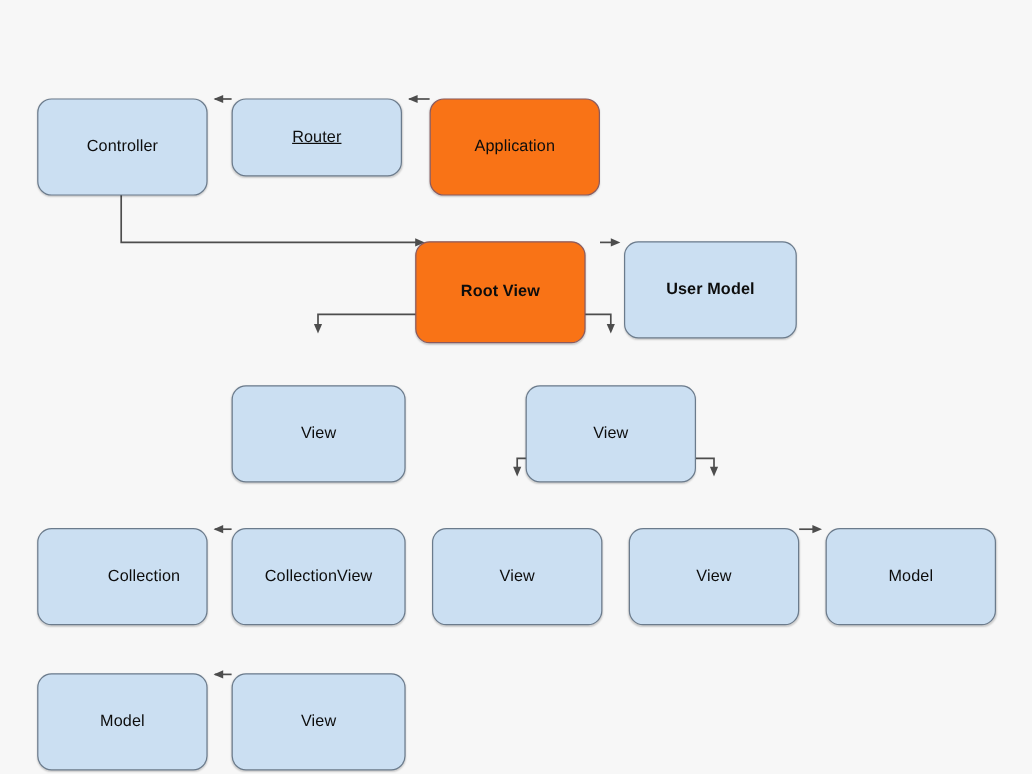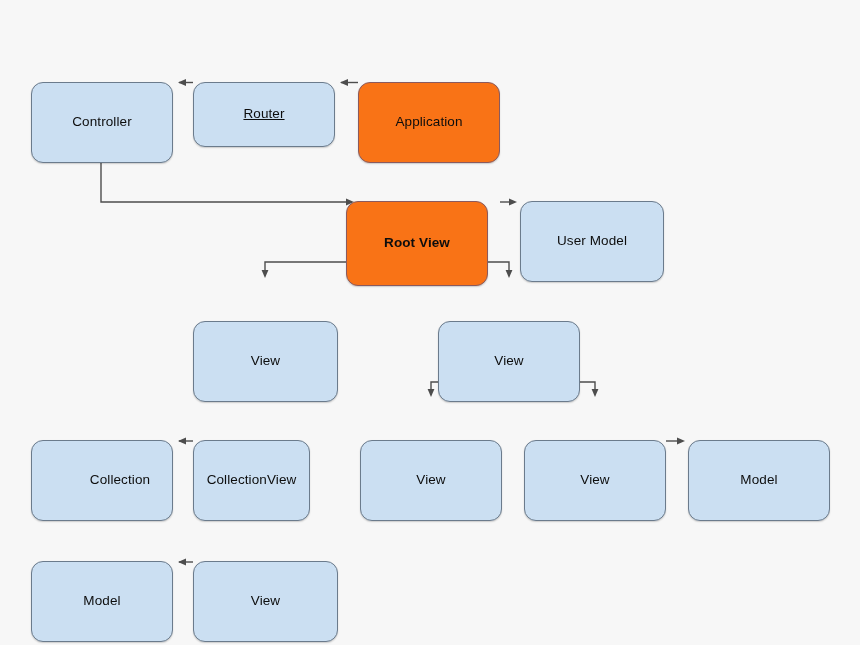--- a/index.html
+++ b/index.html
@@ -99,33 +99,33 @@
       </div>
       <div class="node blue" style="left: 193px; top: 42px; width: 142px; height: 65px; text-decoration: underline;">
         <span class="node-label">Router</span>
       </div>
       <div class="node red" style="left: 358px; top: 42px; width: 142px; height: 81px;">
         <span class="node-label">Application</span>
       </div>
       <div class="node red" style="left: 346px; top: 161px; width: 142px; height: 85px; font-weight: bold;">
         <span class="node-label">Root View</span>
       </div>
-      <div class="node blue" style="left: 520px; top: 161px; width: 144px; height: 81px;">
+      <div class="node blue" style="left: 520px; top: 161px; width: 144px; height: 81px; font-weight: bold;">
         <span class="node-label">User Model</span>
       </div>
       <div class="node blue" style="left: 193px; top: 281px; width: 145px; height: 81px;">
         <span class="node-label">View</span>
       </div>
       <div class="node blue" style="left: 438px; top: 281px; width: 142px; height: 81px;">
         <span class="node-label">View</span>
       </div>
       <div class="node blue" style="left: 31px; top: 400px; width: 142px; height: 81px; padding-left: 36px;">
         <span class="node-label">Collection</span>
       </div>
-      <div class="node blue" style="left: 193px; top: 400px; width: 117px; height: 81px;">
+      <div class="node blue" style="left: 193px; top: 400px; width: 145px; height: 81px;">
         <span class="node-label">CollectionView</span>
       </div>
       <div class="node blue" style="left: 360px; top: 400px; width: 142px; height: 81px;">
         <span class="node-label">View</span>
       </div>
       <div class="node blue" style="left: 524px; top: 400px; width: 142px; height: 81px;">
         <span class="node-label">View</span>
       </div>
       <div class="node blue" style="left: 688px; top: 400px; width: 142px; height: 81px;">
         <span class="node-label">Model</span>

